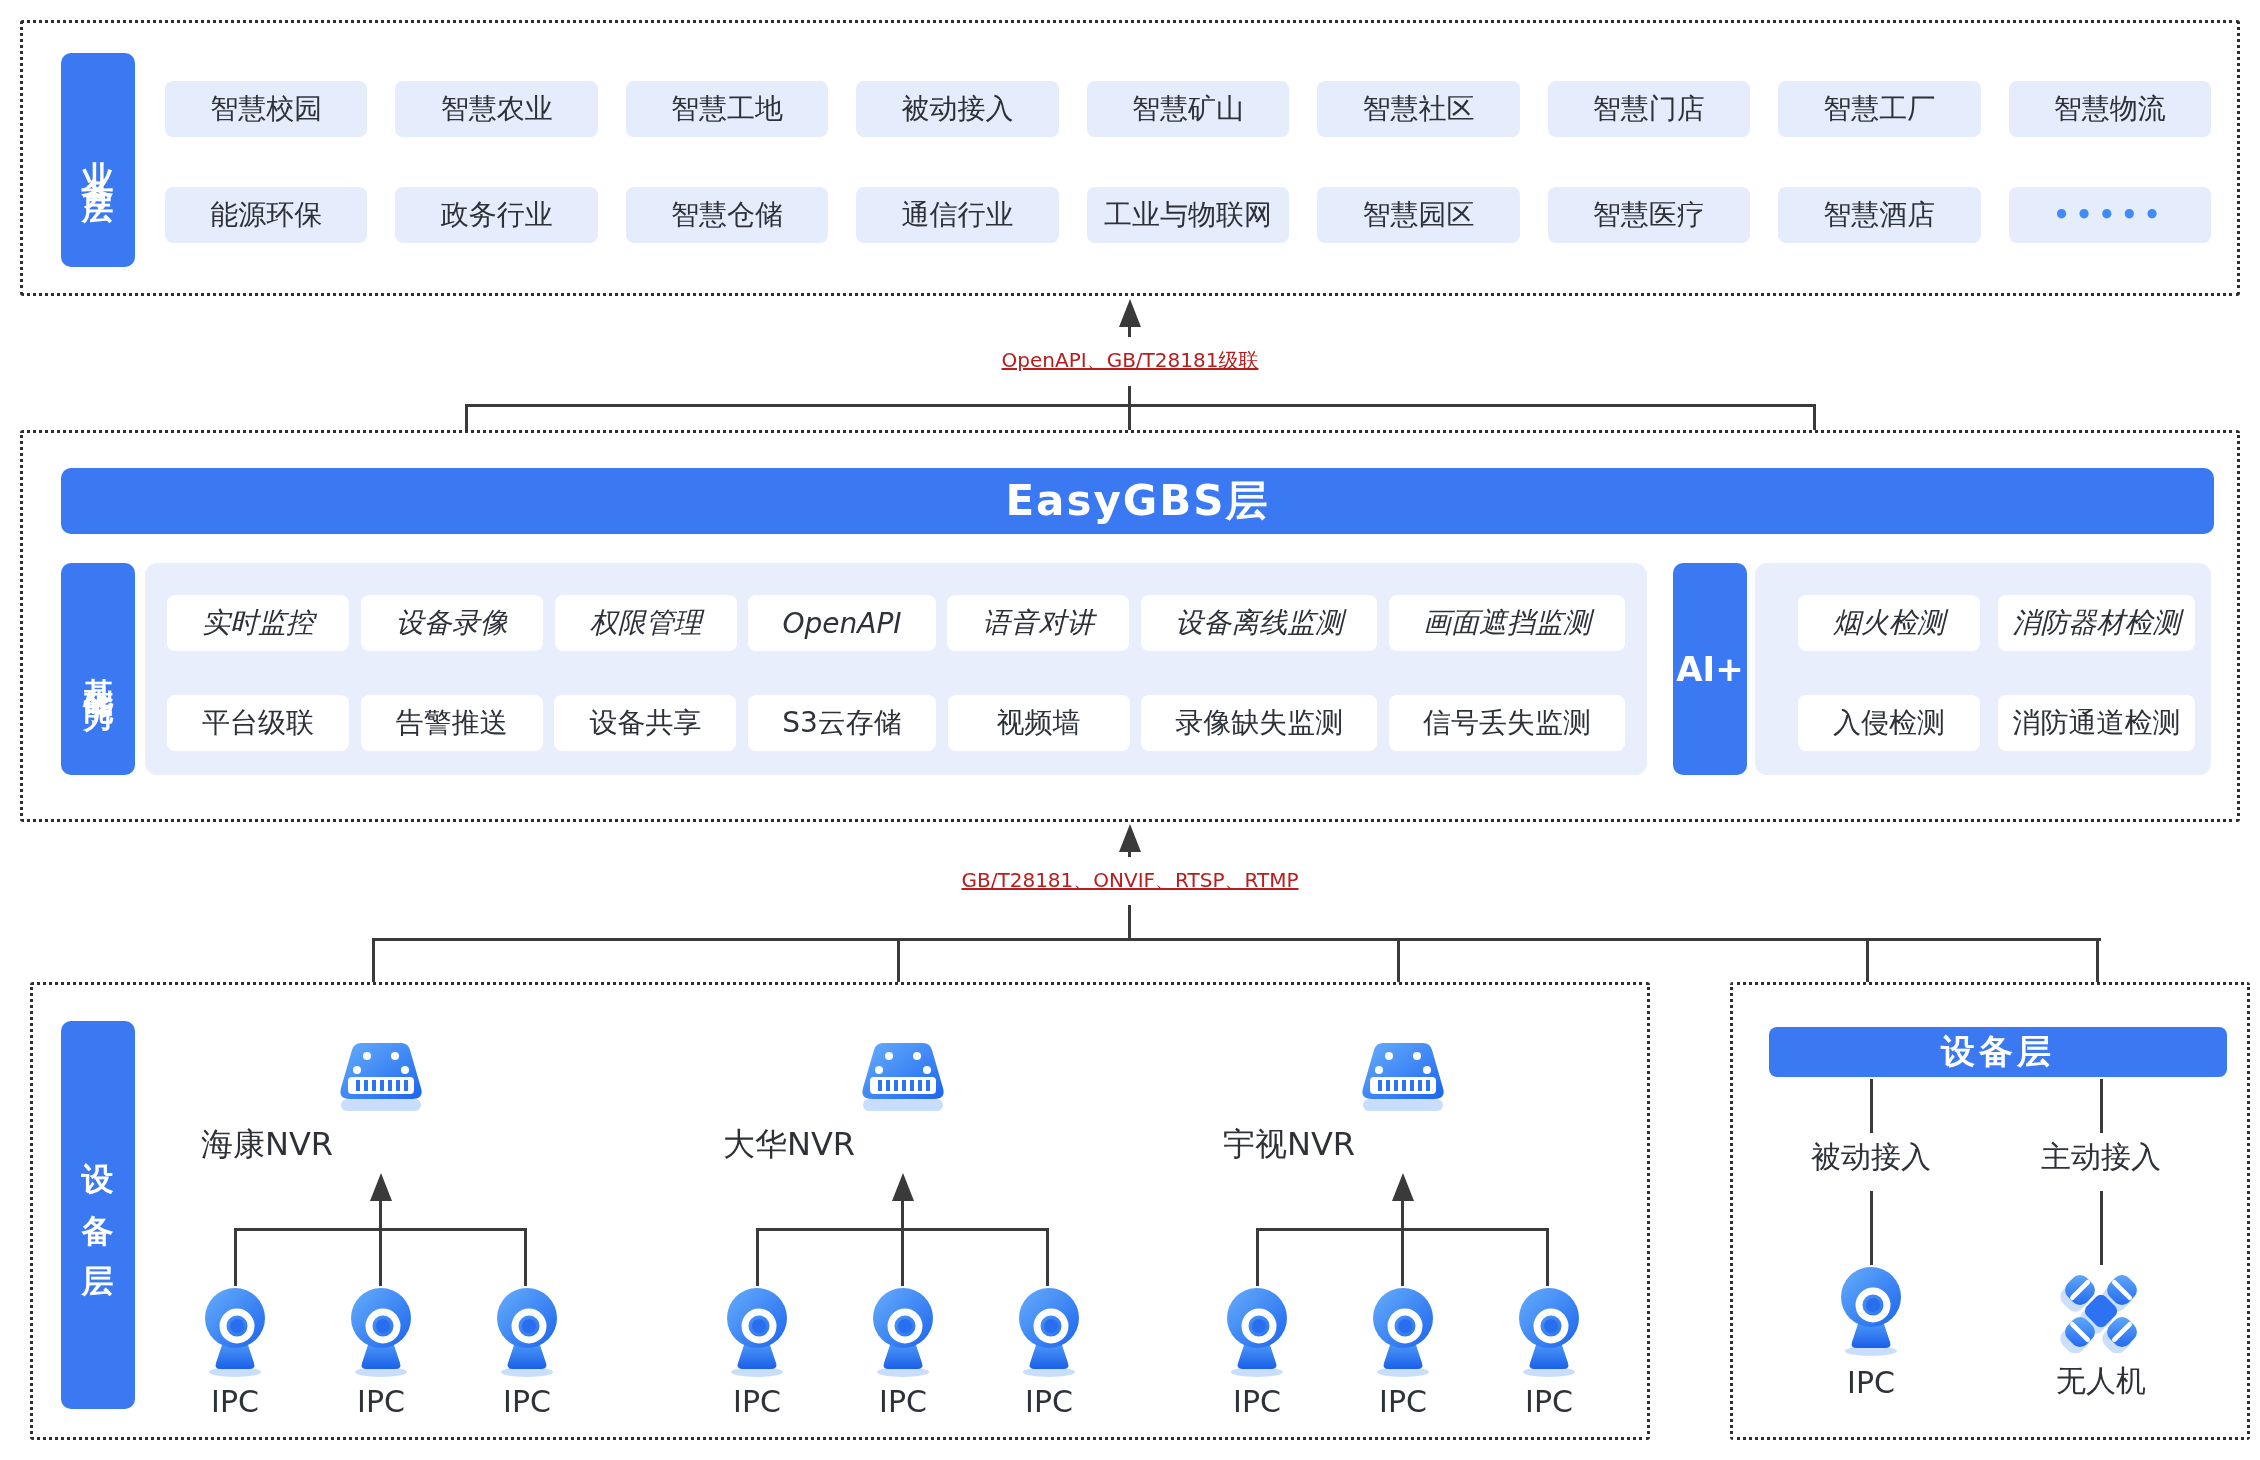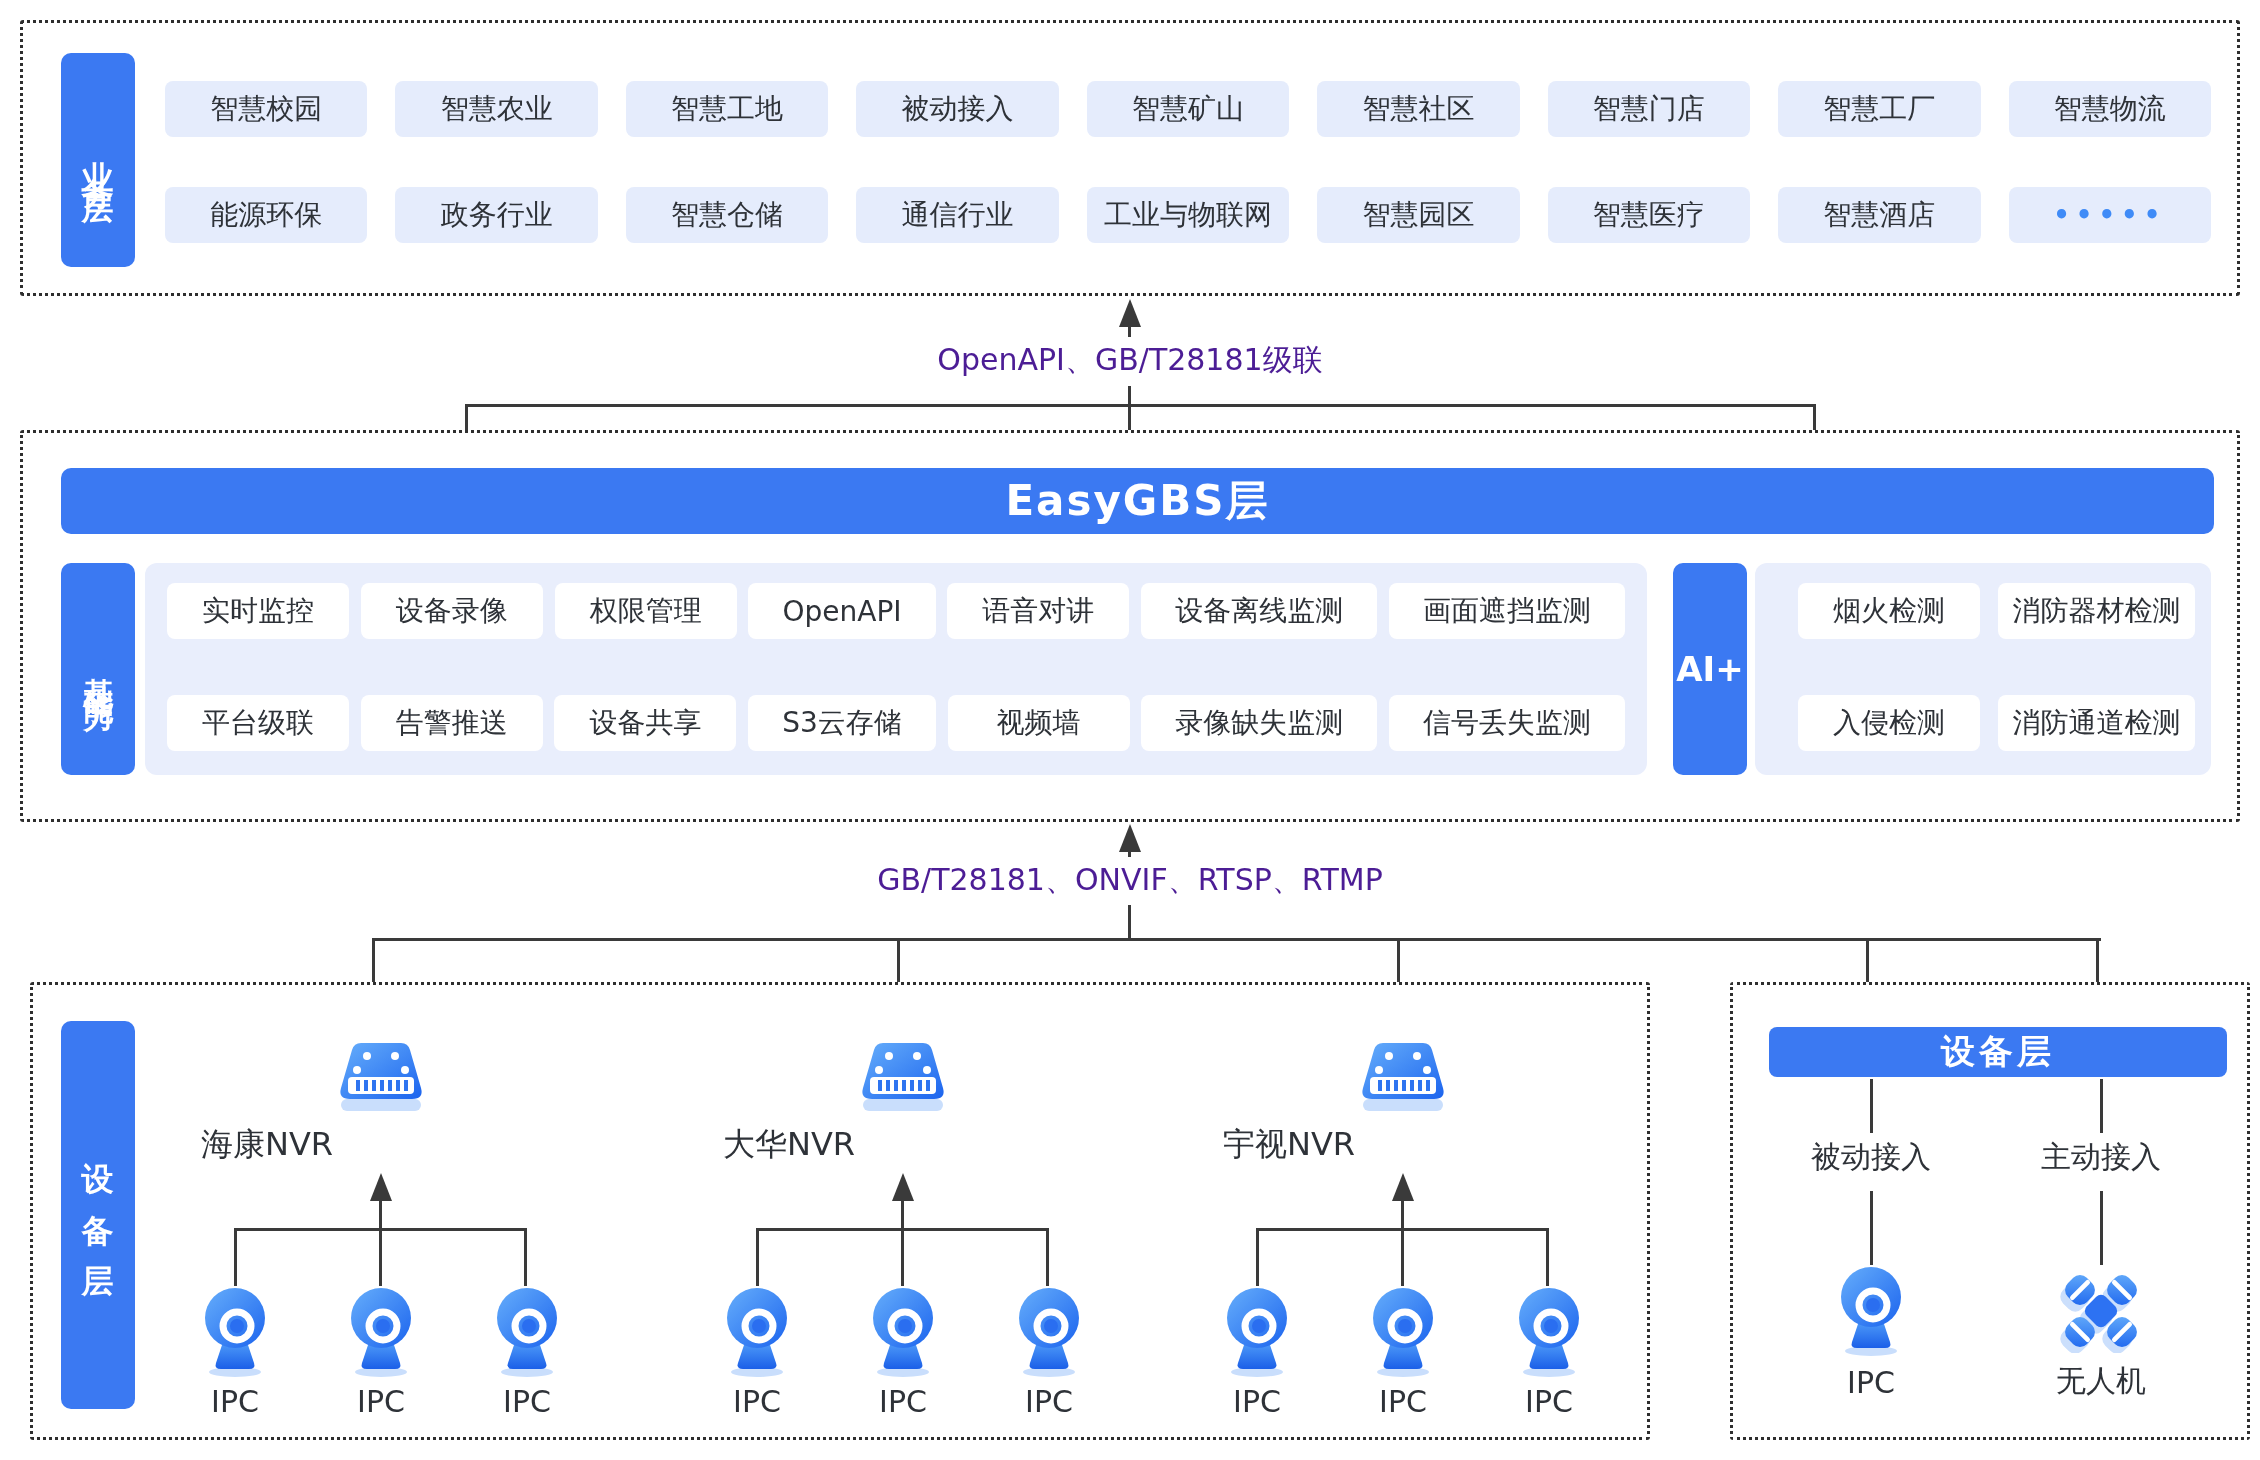--- a/index.html
+++ b/index.html
@@ -32,31 +32,31 @@
   .banner-main{position:absolute;left:38px;top:35px;width:2153px;height:66px;background:#3b79f2;
                border-radius:10px;color:#fff;font-size:42px;font-weight:700;letter-spacing:2px;
                display:flex;align-items:center;justify-content:center;}
   .panel{position:absolute;top:130px;height:212px;background:#e9eefc;border-radius:12px;}
   .panel.p1{left:122px;width:1502px;}
   .panel.p2{left:1732px;width:456px;}
   .ai-label{position:absolute;left:1650px;top:130px;width:74px;height:212px;background:#3b79f2;
             border-radius:10px;color:#fff;font-size:34px;font-weight:600;
             display:flex;align-items:center;justify-content:center;}
   .pill-row{position:absolute;left:22px;right:22px;height:56px;display:flex;justify-content:space-between;}
-  .pill-row.rowa{top:20px;} .pill-row.rowb{top:132px;}
+  .pill-row.rowa{top:32px;font-style:italic;} .pill-row.rowb{top:132px;}
   .p2 .pill-row{left:16px;right:16px;justify-content:flex-start;gap:18px;margin-left:27px;}
   .pill{min-width:182px;padding:0 34px;box-sizing:border-box;height:56px;background:#fff;border-radius:8px;
         display:flex;align-items:center;justify-content:center;font-size:28px;white-space:nowrap;}
 
   
   .line{position:absolute;background:#3a3a3a;}
   .arrow-up{position:absolute;width:0;height:0;border-left:11px solid transparent;
             border-right:11px solid transparent;border-bottom:28px solid #3a3a3a;}
-  .conn-label{position:absolute;transform:translateX(-50%);font-size:30px;line-height:46px;
-              color:#4c1d95;white-space:nowrap;background:#fff;padding:0 10px;}
+  .conn-label{position:absolute;transform:translateX(-50%);font-size:20px;line-height:46px;
+              color:#b91c1c;white-space:nowrap;background:#fff;padding:0 10px;text-decoration:underline;}
 
   
   .cluster{position:absolute;top:48px;width:360px;height:392px;}
   .cluster.c1{left:168px;} .cluster.c2{left:690px;} .cluster.c3{left:1190px;}
   .nvr-icon{position:absolute;left:130px;top:4px;width:100px;height:80px;}
   .nvr-name{position:absolute;top:90px;left:0;width:100%;font-size:32px;color:#2e3238;}
   .cl-arrow{left:169px;top:140px;}
   .cl-shaft{left:178px;top:166px;width:3px;height:31px;}
   .cl-bracket{left:33px;top:195px;width:293px;height:3px;}
   .stub{width:3px;top:195px;height:58px;}

